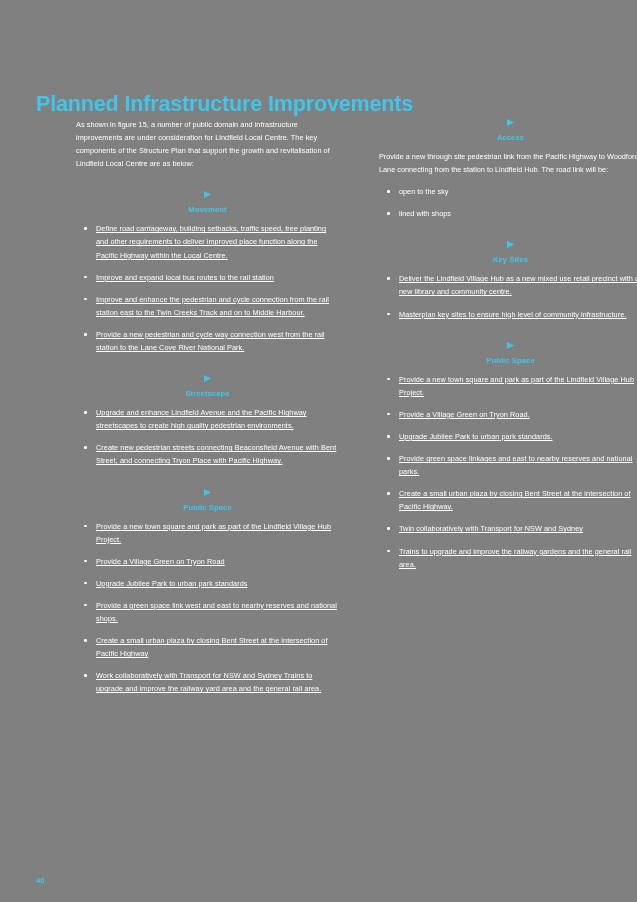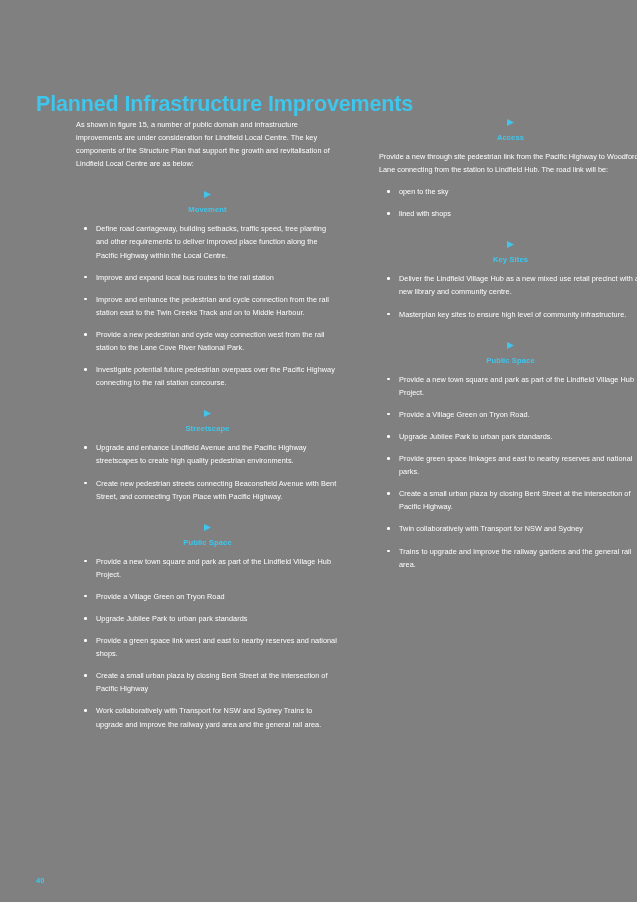--- a/index.html
+++ b/index.html
@@ -83,20 +83,21 @@
     padding: 0;
   }
   ul.bullets > li {
     position: relative;
     padding-left: 20px;
     font-size: 7.3px;
     line-height: 13.1px;
     color: #ffffff;
     margin-bottom: 9px;
     letter-spacing: 0.05px;
+    text-decoration: underline;
   }
   ul.bullets > li:last-child {
     margin-bottom: 0;
   }
   ul.bullets > li::before {
     content: "";
     position: absolute;
     left: 8px;
     top: 5px;
     width: 2.6px;
@@ -163,21 +164,20 @@
                 <polygon points="1,1 8,4.5 1,8" fill="#3ec6ec"></polygon>
               </svg>
           </span>
           <span class="section-title">Movement</span>
         </div>
         <ul class="bullets">
           <li>Define road carriageway, building setbacks, traffic speed, tree planting and other requirements to deliver improved place function along the Pacific Highway within the Local Centre.</li>
           <li>Improve and expand local bus routes to the rail station</li>
           <li>Improve and enhance the pedestrian and cycle connection from the rail station east to the Twin Creeks Track and on to Middle Harbour.</li>
           <li>Provide a new pedestrian and cycle way connection west from the rail station to the Lane Cove River National Park.</li>
-          <li>Investigate potential future pedestrian overpass over the Pacific Highway connecting to the rail station concourse.</li>
         </ul>
       </div>
 
       <div class="section">
         <div class="section-head">
           <span class="tri-icon">
             <svg width="9" height="9" viewBox="0 0 9 9">
                 <polygon points="1,1 8,4.5 1,8" fill="#3ec6ec"></polygon>
               </svg>
           </span>

